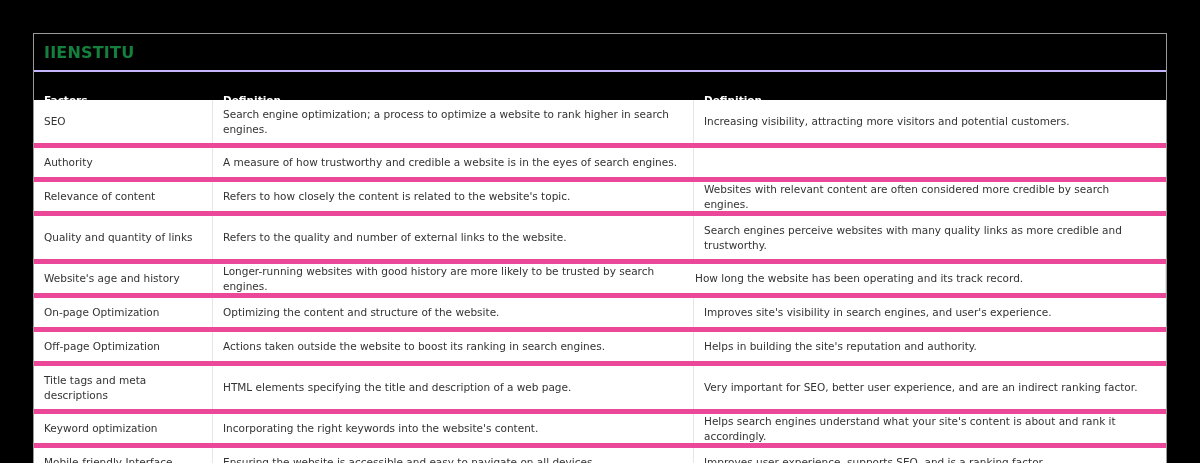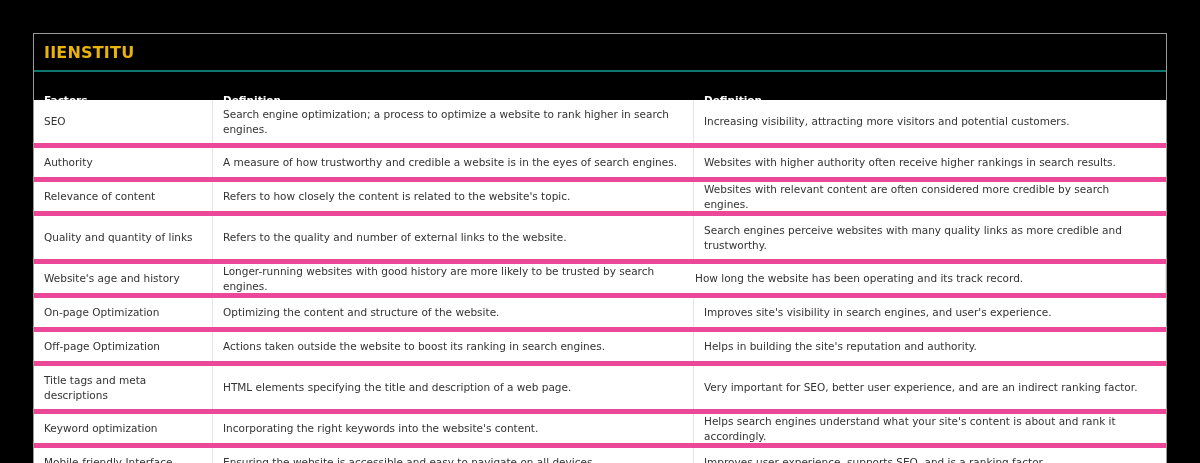--- a/index.html
+++ b/index.html
@@ -7,22 +7,22 @@
     width: 1200px; height: 463px; background: #000;
     font-family: "DejaVu Sans", "Liberation Sans", sans-serif;
     position: relative; overflow: hidden;
   }
   .tbl {
     position: absolute; left: 33px; top: 33px; width: 1134px;
     border: 1px solid #9a9a9a; box-sizing: border-box;
     background: #fff;
   }
   .title-row {
-    height: 36px; background: #000; color: #eab308;
-    border-bottom: 2px solid #0f766e;
+    height: 36px; background: #000; color: #15803d;
+    border-bottom: 2px solid #c4b5fd;
     display: flex; align-items: center; padding-left: 10px;
     font-weight: bold; font-size: 16px; letter-spacing: 0.2px;
   }
   .row { display: flex; border-bottom: 5px solid #ec4899; }
   .row:last-child { border-bottom: none; text-align: right; }
   .head { background: #000; color: #fff; height: 28px; border-bottom: none; }
   .cell {
     box-sizing: border-box; padding: 0 10px;
     display: flex; align-items: center;
     font-size: 10.5px; line-height: 15px; color: #333;
@@ -47,21 +47,20 @@
   </div>
   <div id="body-rows">
       <div class="row h1r">
         <div class="cell c1">SEO</div>
         <div class="cell c2">Search engine optimization; a process to optimize a website to rank higher in search engines.</div>
         <div class="cell c3">Increasing visibility, attracting more visitors and potential customers.</div>
       </div>
       <div class="row h2r">
         <div class="cell c1">Authority</div>
         <div class="cell c2">A measure of how trustworthy and credible a website is in the eyes of search engines.</div>
-        <div class="cell c3">Websites with higher authority often receive higher rankings in search results.</div>
       </div>
       <div class="row h2r">
         <div class="cell c1">Relevance of content</div>
         <div class="cell c2">Refers to how closely the content is related to the website's topic.</div>
         <div class="cell c3">Websites with relevant content are often considered more credible by search engines.</div>
       </div>
       <div class="row h1r">
         <div class="cell c1">Quality and quantity of links</div>
         <div class="cell c2">Refers to the quality and number of external links to the website.</div>
         <div class="cell c3">Search engines perceive websites with many quality links as more credible and trustworthy.</div>

